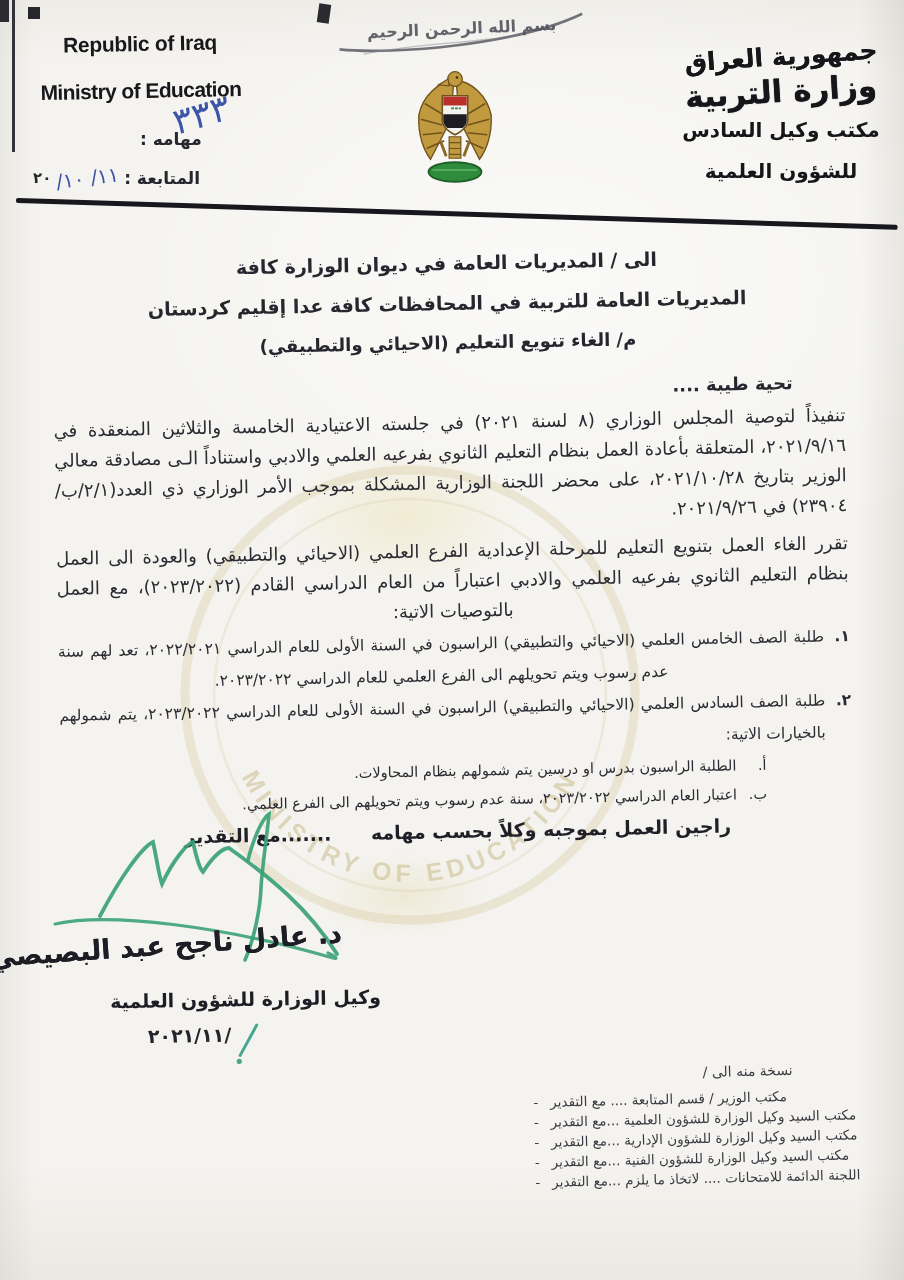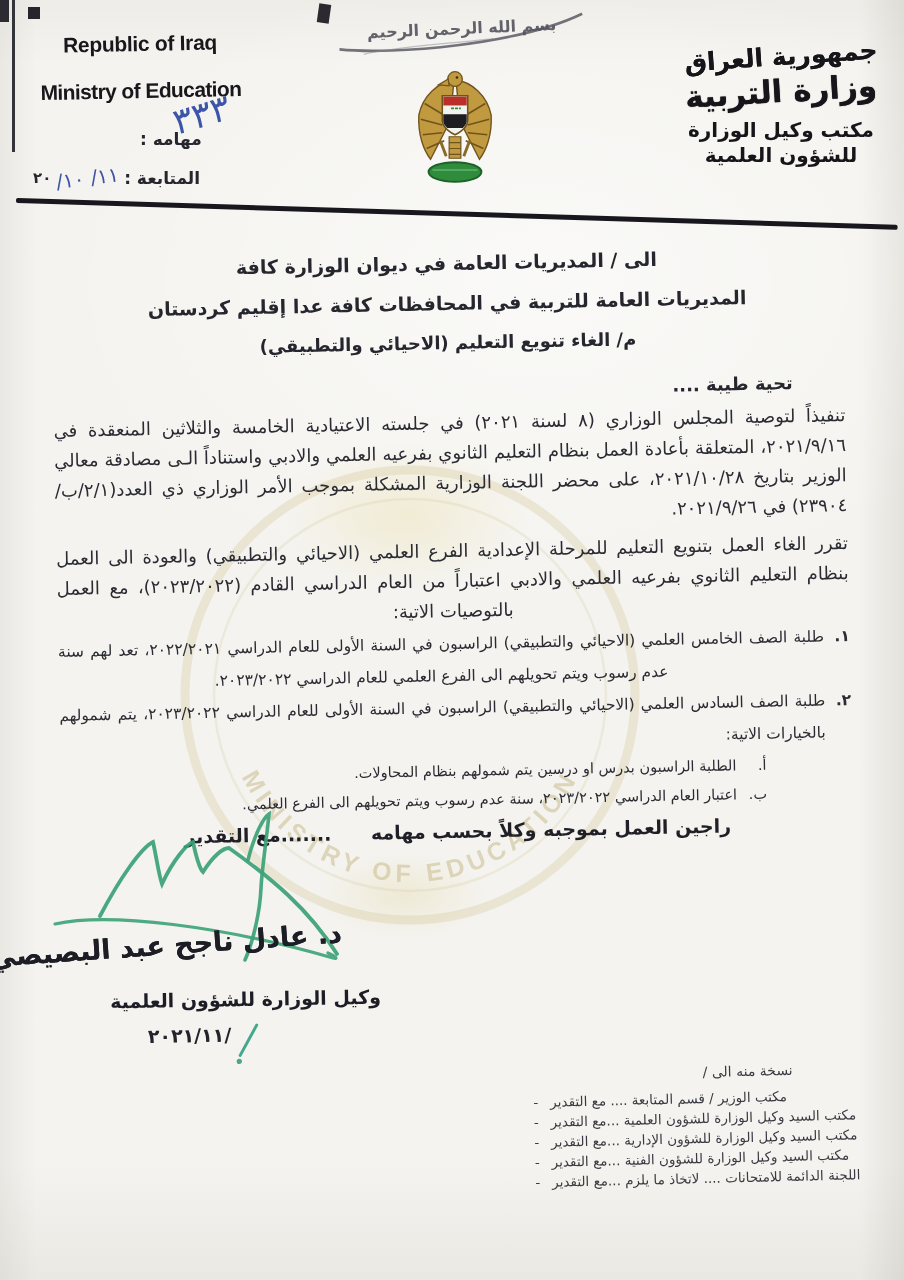--- a/index.html
+++ b/index.html
@@ -40,21 +40,21 @@
 
   
   .bismillah{left:333px;top:10px;width:258px;transform:rotate(-2.5deg);}
   .hdr-eagle{left:411px;top:64px;}
 
   
   .hdr-ar{left:672px;top:42px;width:218px;text-align:center;color:#15151a;}
   .hdr-ar .c1{font-size:25px;font-weight:bold;transform:rotate(-4deg);text-shadow:0 0 .6px #15151a;}
   .hdr-ar .c2{font-size:31px;font-weight:bold;transform:rotate(-3.5deg);margin-top:2px;text-shadow:0 0 .8px #15151a;}
   .hdr-ar .o1{font-size:20px;font-weight:bold;margin-top:9px;}
-  .hdr-ar .o2{font-size:20px;font-weight:bold;margin-top:1px;}
+  .hdr-ar .o2{font-size:20px;font-weight:bold;margin-top:17px;}
 
   .rule{left:16px;top:198px;width:882px;height:4.5px;background:#17171d;transform:rotate(1.75deg);transform-origin:left center;border-radius:2px;}
 
   
   .body-block{left:56px;top:250px;width:792px;transform:rotate(-1.15deg);}
   .addr1{font-size:19px;font-weight:bold;text-align:center;line-height:26px;}
   .addr2{font-size:19px;font-weight:bold;text-align:center;line-height:26px;margin-top:14px;}
   .addr3{font-size:18px;font-weight:bold;text-align:center;line-height:25px;margin-top:14px;}
   .greeting{font-size:18px;font-weight:bold;text-align:right;padding-left:0;padding-right:52px;line-height:25px;margin-top:22px;}
   .para{font-size:18px;line-height:30px;text-align:justify;text-justify:inter-word;margin-top:6px;color:#2b2b33;}
@@ -146,21 +146,21 @@
     <path d="M39,80 h12 M39,86 h12 M39,92 h12" stroke="#6e531d" stroke-width="1.2"></path>
     <path d="M30,78 l6,16 M60,78 l-6,16" stroke="#8a6a28" stroke-width="3"></path>
 
     <ellipse cx="45" cy="110" rx="27" ry="10" fill="#2f8c3c" stroke="#1e6128" stroke-width="2"></ellipse>
     <path d="M22,108 h46" stroke="#9adf9f" stroke-width="1.2" opacity="0.7"></path>
   </svg>
 
   <div class="abs hdr-ar rtl">
     <div class="c1">جمهورية العراق</div>
     <div class="c2">وزارة التربية</div>
-    <div class="o1">مكتب وكيل الوزارة</div>
+    <div class="o1">مكتب وكيل السادس</div>
     <div class="o2">للشؤون العلمية</div>
   </div>
 
   <div class="abs rule"></div>
 
   <div class="abs body-block rtl">
     <div class="addr1">الى / المديريات العامة في ديوان الوزارة كافة</div>
     <div class="addr2">المديريات العامة للتربية في المحافظات كافة عدا إقليم كردستان</div>
     <div class="addr3">م/ الغاء تنويع التعليم (الاحيائي والتطبيقي)</div>
     <div class="greeting">تحية طيبة ....</div>

